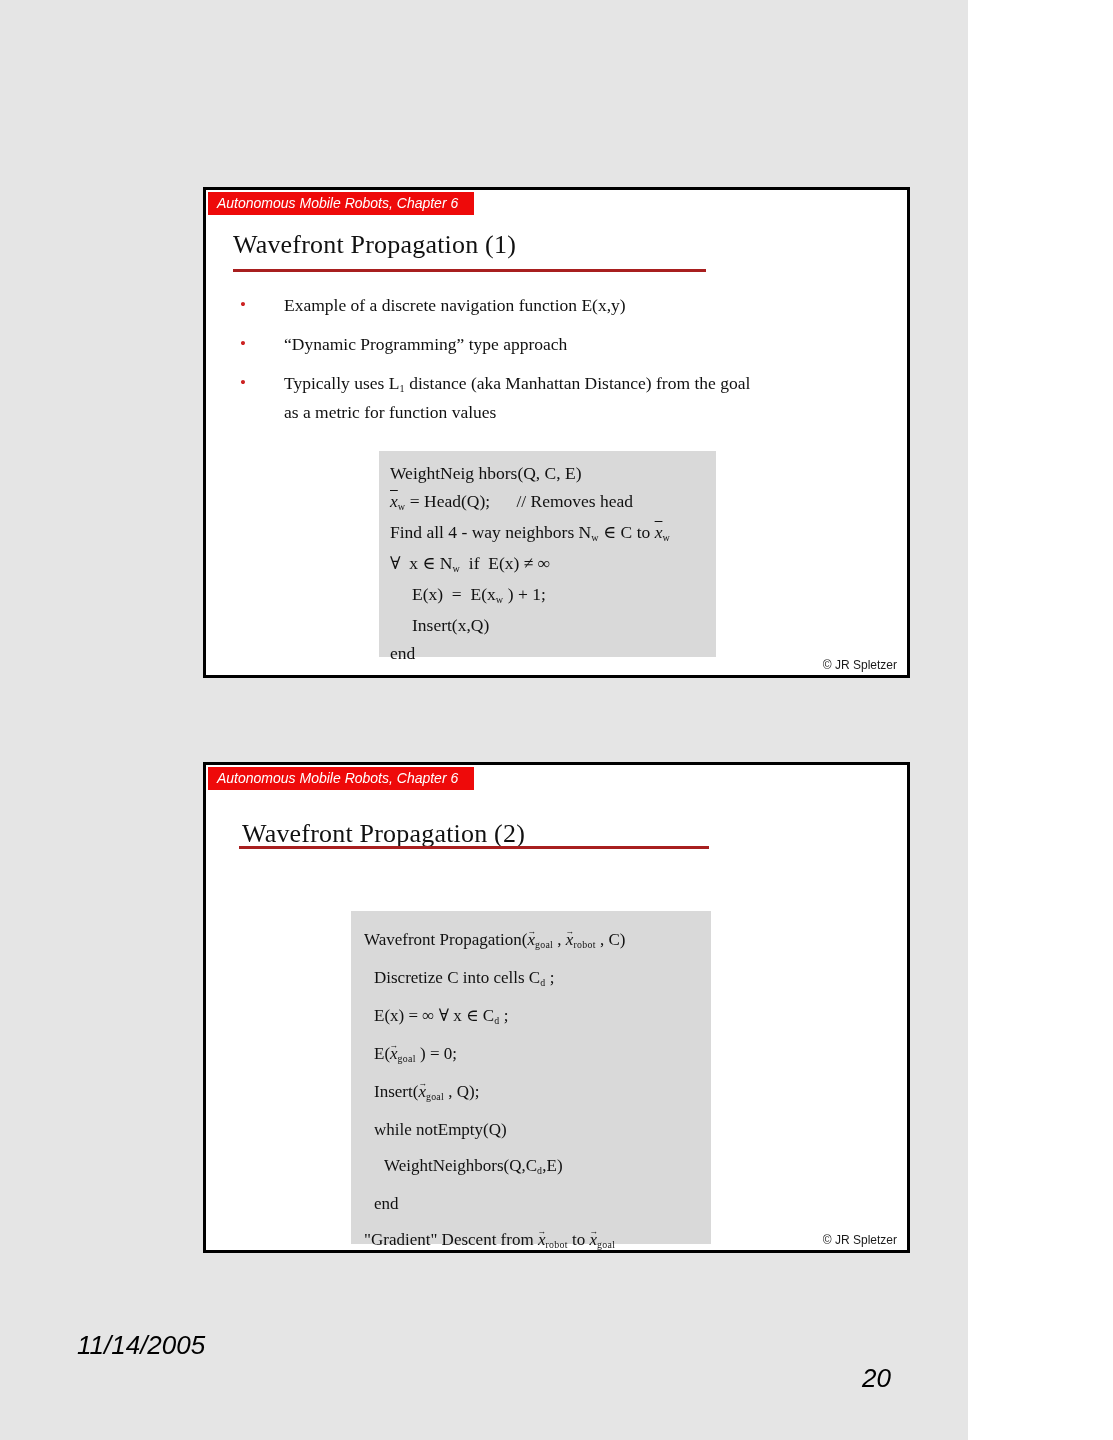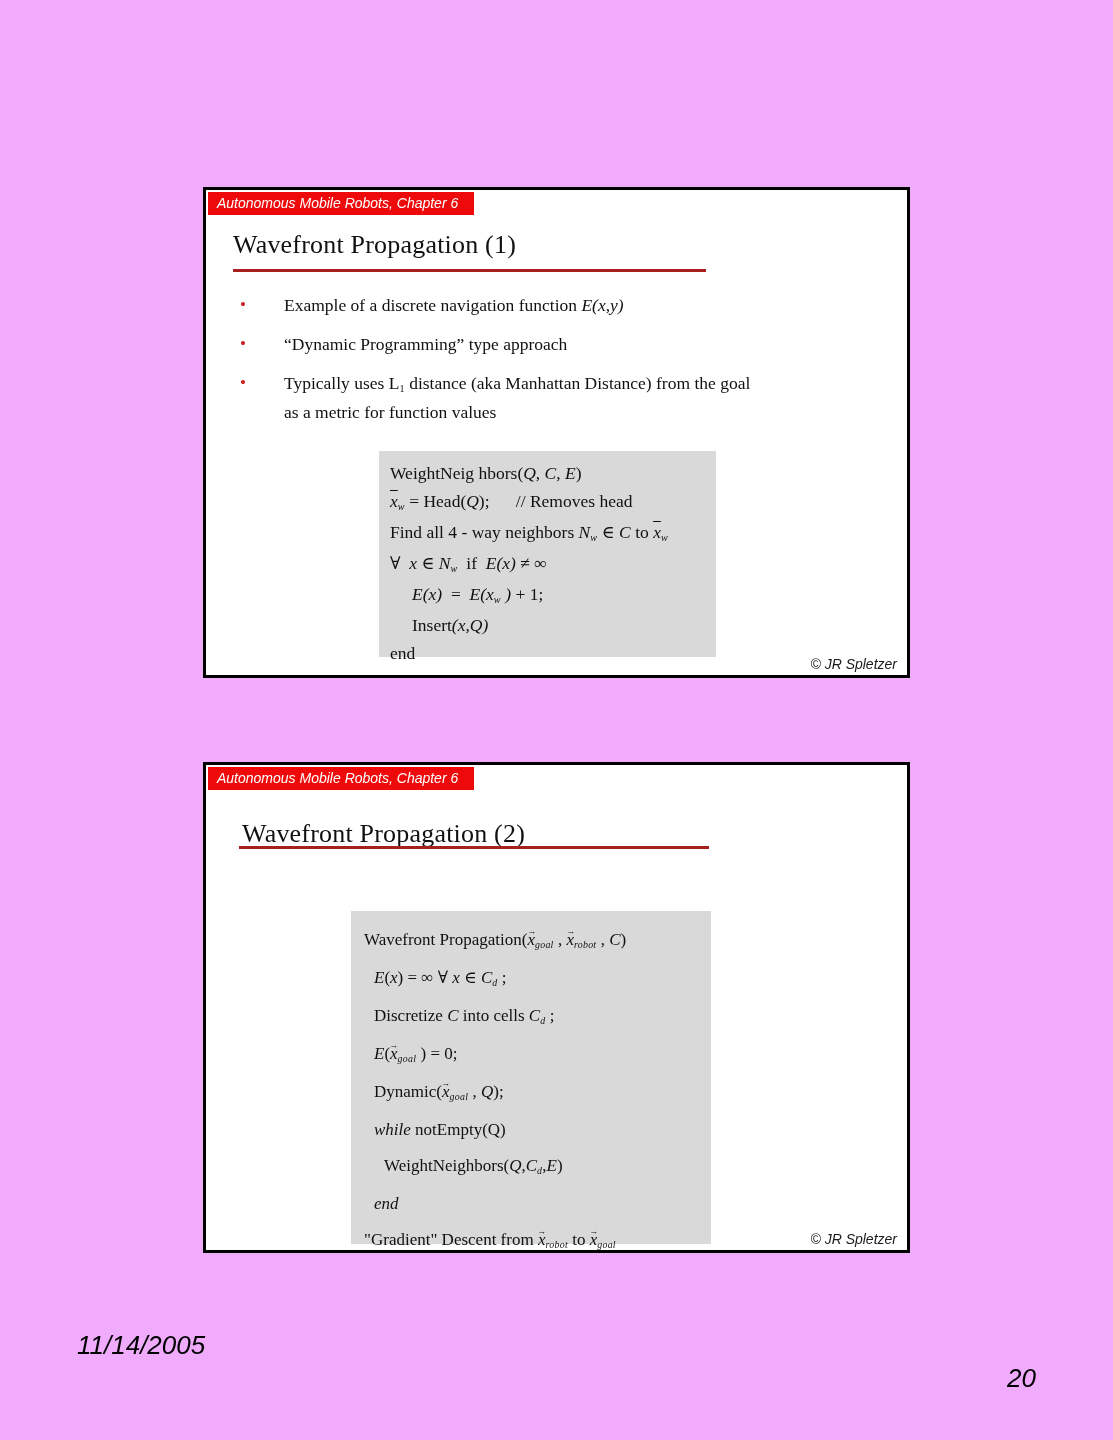--- a/index.html
+++ b/index.html
@@ -1,16 +1,16 @@
 <!DOCTYPE html>
 <html style="--band-red: #ee0a0a; --underline-red: #a81f1f; --bullet-red: #cc2222; --code-bg: #d9d9d9;"><head>
 <meta charset="utf-8">
 <style>
   html,body{margin:0;padding:0;background:#ffffff;}
-  #page{position:relative;width:1113px;height:1440px;background:#f0abfc;overflow:hidden;
+  #page{position:relative;width:968px;height:1440px;background:#e5e5e5;overflow:hidden;
         font-family:"Liberation Serif","DejaVu Serif",serif;color:#111;}
 
   .slide{position:absolute;left:203px;width:707px;height:491px;border:3px solid #000;
          box-sizing:border-box;background:#fff;}
   .slide1{top:187px;}
   .slide2{top:762px;}
 
   .band{position:absolute;top:2px;left:2px;width:266px;height:23px;line-height:23px;
         background:var(--band-red,#ee0a0a);color:#fff;
         font-family:"Liberation Sans","DejaVu Sans",sans-serif;
@@ -34,30 +34,30 @@
 
   .codebox{position:absolute;background:var(--code-bg,#d9d9d9);box-sizing:border-box;}
   .codebox .row{white-space:nowrap;}
   .codebox1{left:173px;top:261px;width:337px;height:206px;padding:8px 8px 0 11px;
             font-size:17.5px;}
   .codebox1 .row{line-height:28px;}
   .codebox2{left:145px;top:100px;width:360px;height:333px;padding:11px 8px 0 13px;
             font-size:17px;margin-top:46px;}
   .codebox2 .row{line-height:36px;}
 
-  .seg-i{font-style:italic;}
+  .seg-i{}
   .seg-sub{font-size:0.58em;position:relative;top:0.34em;letter-spacing:.3px;}
   .seg-bar{font-style:italic;text-decoration:overline;}
   .seg-vec{font-style:italic;position:relative;display:inline-block;}
   .seg-vec::after{content:"\2192";position:absolute;left:55%;top:-0.5em;
                   transform:translateX(-50%) scale(.52,.45);font-style:normal;}
 
   .copyright{position:absolute;right:10px;bottom:3px;
              font-family:"Liberation Sans","DejaVu Sans",sans-serif;
-             font-style:italic;font-size:14px;color:#1a1a1a;}
+             font-size:12px;color:#1a1a1a;}
 
   .footer-date{position:absolute;left:77px;top:1330px;
                font-family:"Liberation Sans","DejaVu Sans",sans-serif;
                font-style:italic;font-size:26px;color:#000;}
   .footer-page{position:absolute;right:77px;top:1330px;
                font-family:"Liberation Sans","DejaVu Sans",sans-serif;
                font-style:italic;font-size:26px;color:#000;margin-top:33px;}
 </style>
 </head>
 <body>
@@ -94,24 +94,24 @@
       </div>
     <div class="copyright">© JR Spletzer</div>
   </div>
 
   <div class="slide slide2">
     <div class="band">Autonomous Mobile Robots, Chapter 6</div>
     <div class="slide-title">Wavefront Propagation (2)</div>
     <div class="title-rule"></div>
     <div class="codebox codebox2">
         <div class="row"><span>Wavefront Propagation(</span><span class="seg-vec">x</span><span class="seg-i seg-sub">goal</span><span> , </span><span class="seg-vec">x</span><span class="seg-i seg-sub">robot</span><span> , </span><span class="seg-i">C</span><span>)</span></div>
+        <div class="row" style="padding-left: 10px;"><span>Discretize </span><span class="seg-i">C</span><span> into cells </span><span class="seg-i">C</span><span class="seg-i seg-sub">d</span><span> ;</span></div>
         <div class="row" style="padding-left: 10px;"><span class="seg-i">E</span><span>(</span><span class="seg-i">x</span><span>) = ∞ ∀ </span><span class="seg-i">x</span><span> ∈ </span><span class="seg-i">C</span><span class="seg-i seg-sub">d</span><span> ;</span></div>
-        <div class="row" style="padding-left: 10px;"><span>Discretize </span><span class="seg-i">C</span><span> into cells </span><span class="seg-i">C</span><span class="seg-i seg-sub">d</span><span> ;</span></div>
         <div class="row" style="padding-left: 10px;"><span class="seg-i">E</span><span>(</span><span class="seg-vec">x</span><span class="seg-i seg-sub">goal</span><span> ) = 0;</span></div>
-        <div class="row" style="padding-left: 10px;"><span>Dynamic(</span><span class="seg-vec">x</span><span class="seg-i seg-sub">goal</span><span> , </span><span class="seg-i">Q</span><span>);</span></div>
+        <div class="row" style="padding-left: 10px;"><span>Insert(</span><span class="seg-vec">x</span><span class="seg-i seg-sub">goal</span><span> , </span><span class="seg-i">Q</span><span>);</span></div>
         <div class="row" style="padding-left: 10px;"><span class="seg-i">while</span><span> notEmpty(Q)</span></div>
         <div class="row" style="padding-left: 20px;"><span>WeightNeighbors(</span><span class="seg-i">Q</span><span>,</span><span class="seg-i">C</span><span class="seg-i seg-sub">d</span><span>,</span><span class="seg-i">E</span><span>)</span></div>
         <div class="row" style="padding-left: 10px;"><span class="seg-i">end</span></div>
         <div class="row"><span>"Gradient" Descent from </span><span class="seg-vec">x</span><span class="seg-i seg-sub">robot</span><span> to </span><span class="seg-vec">x</span><span class="seg-i seg-sub">goal</span></div>
       </div>
     <div class="copyright">© JR Spletzer</div>
   </div>
 
   <div class="footer-date">11/14/2005</div>
   <div class="footer-page">20</div>

